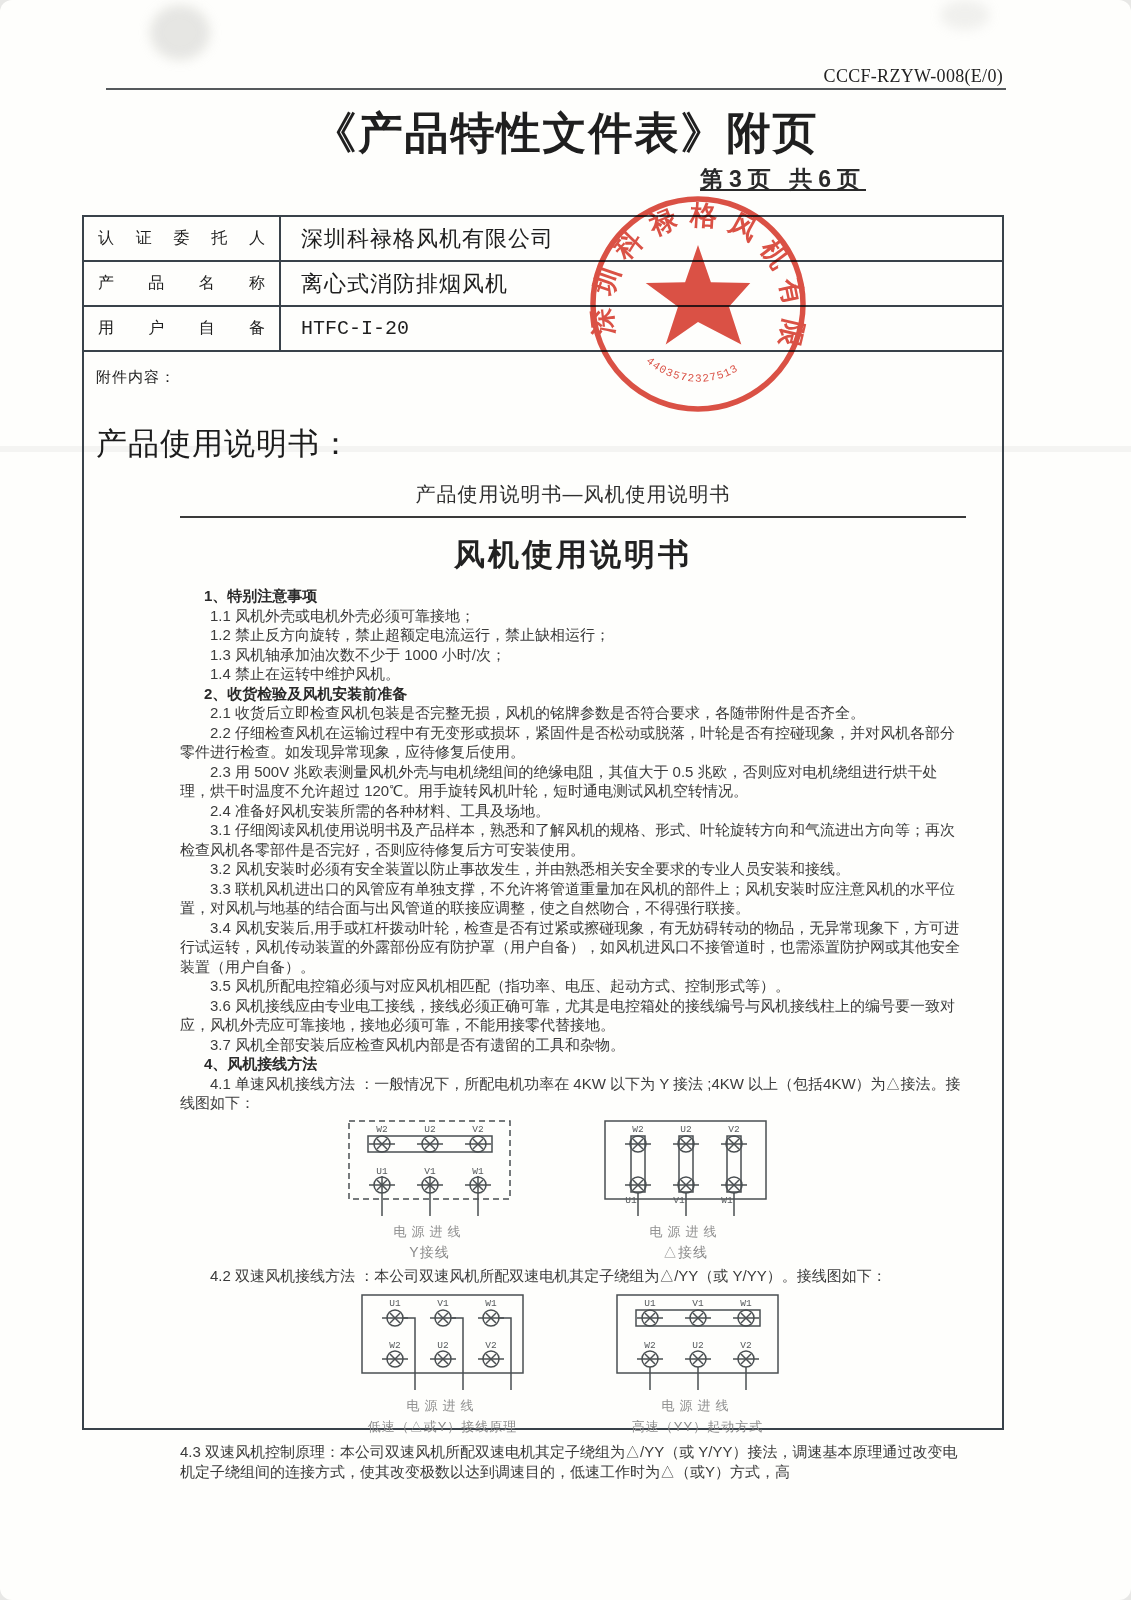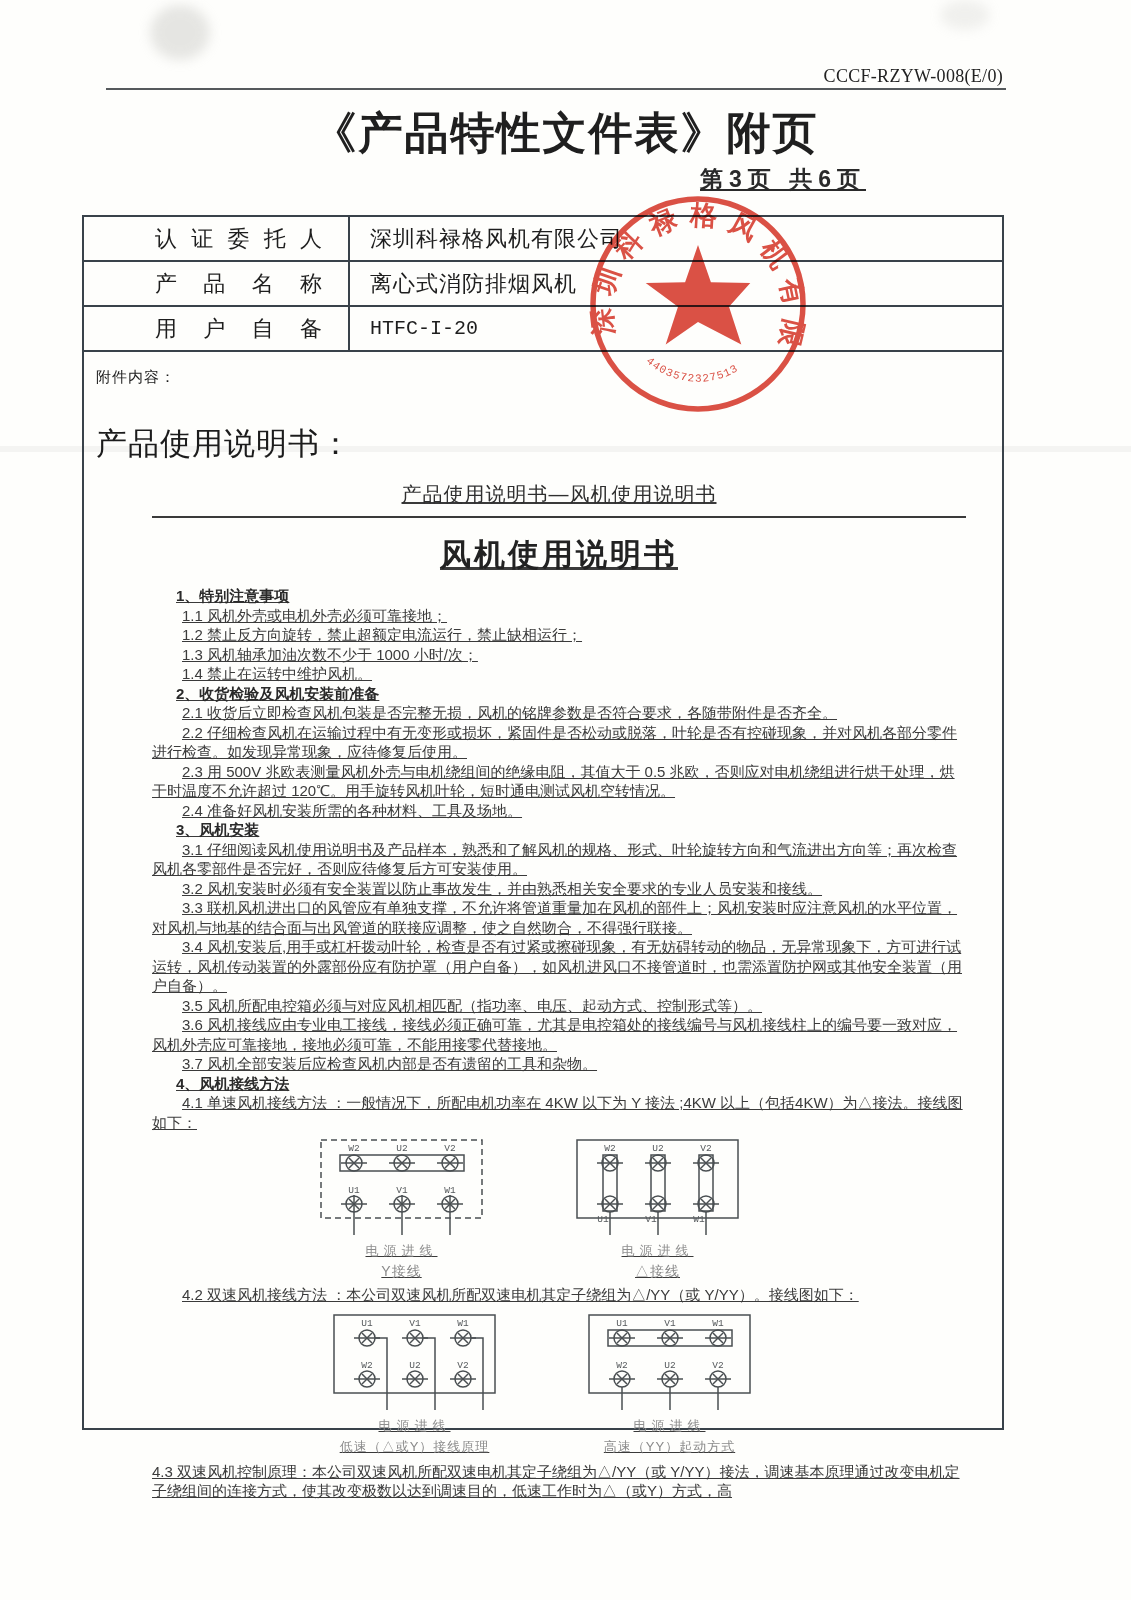--- a/index.html
+++ b/index.html
@@ -1,42 +1,42 @@
 <!DOCTYPE html>
 <html><head>
 <meta charset="utf-8">
 <style>
   html,body{margin:0;padding:0;background:#e8e8e6;}
   .page{
     position:relative; width:1131px; height:1600px; margin:0 auto;
     background:#fefefc; overflow:hidden;
-    font-family:"Liberation Sans", sans-serif; color:#2e2e2e;
+    font-family:"Liberation Sans", sans-serif; color:#2e2e2e;border-radius:12px;
   }
   
   .smudge{position:absolute; background:#b9b9b4; filter:blur(6px); opacity:.35; border-radius:50%;}
   .scan-band{position:absolute; left:0; top:446px; width:1131px; height:6px; background:rgba(120,120,120,.07);}
   
   .doc-code{position:absolute; top:66px; right:128px; font-family:"Liberation Serif", serif; font-size:18px; color:#222; letter-spacing:.3px;}
   .header-rule{position:absolute; left:106px; top:88px; width:900px; height:0; border-top:2px solid #55595c;}
   .main-title{position:absolute; left:0; top:104px; width:1131px; text-align:center; font-size:44px; font-weight:bold; letter-spacing:2px; color:#1f1f1f;}
   .page-info{position:absolute; left:700px; top:164px; font-size:23px; font-weight:bold; letter-spacing:6px; color:#2a2a2a;text-decoration:underline;}
   
   .info-table{position:absolute; left:82px; top:215px; width:918px; height:1211px; border:2px solid #39424a; background:transparent;}
   .tr{display:flex; height:43px; border-bottom:2px solid #39424a;}
-  .td-label{width:167px; border-right:2px solid #39424a; display:flex; align-items:center; padding:0 26px;
-    font-family:"Liberation Serif", serif; font-size:22px; color:#1e1e1e;margin-left:45px;}
+  .td-label{width:167px; border-right:2px solid #39424a; display:flex; align-items:center; padding:0 14px;
+    font-family:"Liberation Serif", serif; font-size:16px; color:#1e1e1e;}
   .td-label span{width:100%; text-align:justify; text-align-last:justify;}
   .td-value{flex:1; display:flex; align-items:center; padding:0 20px;
     font-family:"Liberation Serif", serif; font-size:22px; color:#1e1e1e; letter-spacing:1px;}
   .td-value.mono{font-family:"Liberation Mono", monospace; font-size:20px; letter-spacing:0;}
   .attachment{padding:16px 0 0 12px;}
   .attach-label{font-size:15px; color:#1c1c1c; letter-spacing:1px; margin-bottom:36px;}
   .manual-label{font-size:31px; color:#1c1c1c; letter-spacing:1px;}
   
-  .manual{margin:16px 36px 0 68px; color:#3a3a3a;text-decoration:underline;}
+  .manual{margin:16px 36px 0 96px; color:#3a3a3a;}
   .manual-subtitle{text-align:center; font-size:20px; letter-spacing:1px; color:#2f2f2f; padding-bottom:8px; border-bottom:2px solid #3a3a3a;}
   .manual-title{text-align:center; font-size:31px; font-weight:bold; letter-spacing:3px; color:#222; margin:16px 0 10px 0;}
   .body-text{font-size:15px; line-height:19.5px; color:#3b3b3b;}
   .body-text p{margin:0; text-indent:2em;}
   .body-text p.h{font-weight:bold; color:#2a2a2a; text-indent:1.6em;}
   
   .diag-row{display:flex; align-items:flex-end;}
   .diag-row1{margin:6px 0 4px 162px; gap:81px;}
   .diag-row2{margin:8px 0 6px 175px; gap:80px;}
   .diagram{width:175px; text-align:center;}
@@ -95,21 +95,20 @@
         <p class="h">1、特别注意事项</p>
         <p>1.1  风机外壳或电机外壳必须可靠接地；</p>
         <p>1.2  禁止反方向旋转，禁止超额定电流运行，禁止缺相运行；</p>
         <p>1.3  风机轴承加油次数不少于 1000 小时/次；</p>
         <p>1.4  禁止在运转中维护风机。</p>
         <p class="h">2、收货检验及风机安装前准备</p>
         <p>2.1  收货后立即检查风机包装是否完整无损，风机的铭牌参数是否符合要求，各随带附件是否齐全。</p>
         <p>2.2  仔细检查风机在运输过程中有无变形或损坏，紧固件是否松动或脱落，叶轮是否有控碰现象，并对风机各部分零件进行检查。如发现异常现象，应待修复后使用。</p>
         <p>2.3  用 500V 兆欧表测量风机外壳与电机绕组间的绝缘电阻，其值大于 0.5 兆欧，否则应对电机绕组进行烘干处理，烘干时温度不允许超过 120℃。用手旋转风机叶轮，短时通电测试风机空转情况。</p>
         <p>2.4  准备好风机安装所需的各种材料、工具及场地。</p>
-        <p class="h">3、风机安装</p>
         <p>3.1  仔细阅读风机使用说明书及产品样本，熟悉和了解风机的规格、形式、叶轮旋转方向和气流进出方向等；再次检查风机各零部件是否完好，否则应待修复后方可安装使用。</p>
         <p>3.2  风机安装时必须有安全装置以防止事故发生，并由熟悉相关安全要求的专业人员安装和接线。</p>
         <p>3.3  联机风机进出口的风管应有单独支撑，不允许将管道重量加在风机的部件上；风机安装时应注意风机的水平位置，对风机与地基的结合面与出风管道的联接应调整，使之自然吻合，不得强行联接。</p>
         <p>3.4  风机安装后,用手或杠杆拨动叶轮，检查是否有过紧或擦碰现象，有无妨碍转动的物品，无异常现象下，方可进行试运转，风机传动装置的外露部份应有防护罩（用户自备），如风机进风口不接管道时，也需添置防护网或其他安全装置（用户自备）。</p>
         <p>3.5  风机所配电控箱必须与对应风机相匹配（指功率、电压、起动方式、控制形式等）。</p>
         <p>3.6  风机接线应由专业电工接线，接线必须正确可靠，尤其是电控箱处的接线编号与风机接线柱上的编号要一致对应，风机外壳应可靠接地，接地必须可靠，不能用接零代替接地。</p>
         <p>3.7  风机全部安装后应检查风机内部是否有遗留的工具和杂物。</p>
         <p class="h">4、风机接线方法</p>
         <p>4.1  单速风机接线方法 ：一般情况下，所配电机功率在 4KW 以下为 Y 接法 ;4KW 以上（包括4KW）为△接法。接线图如下：</p>
       </div>

